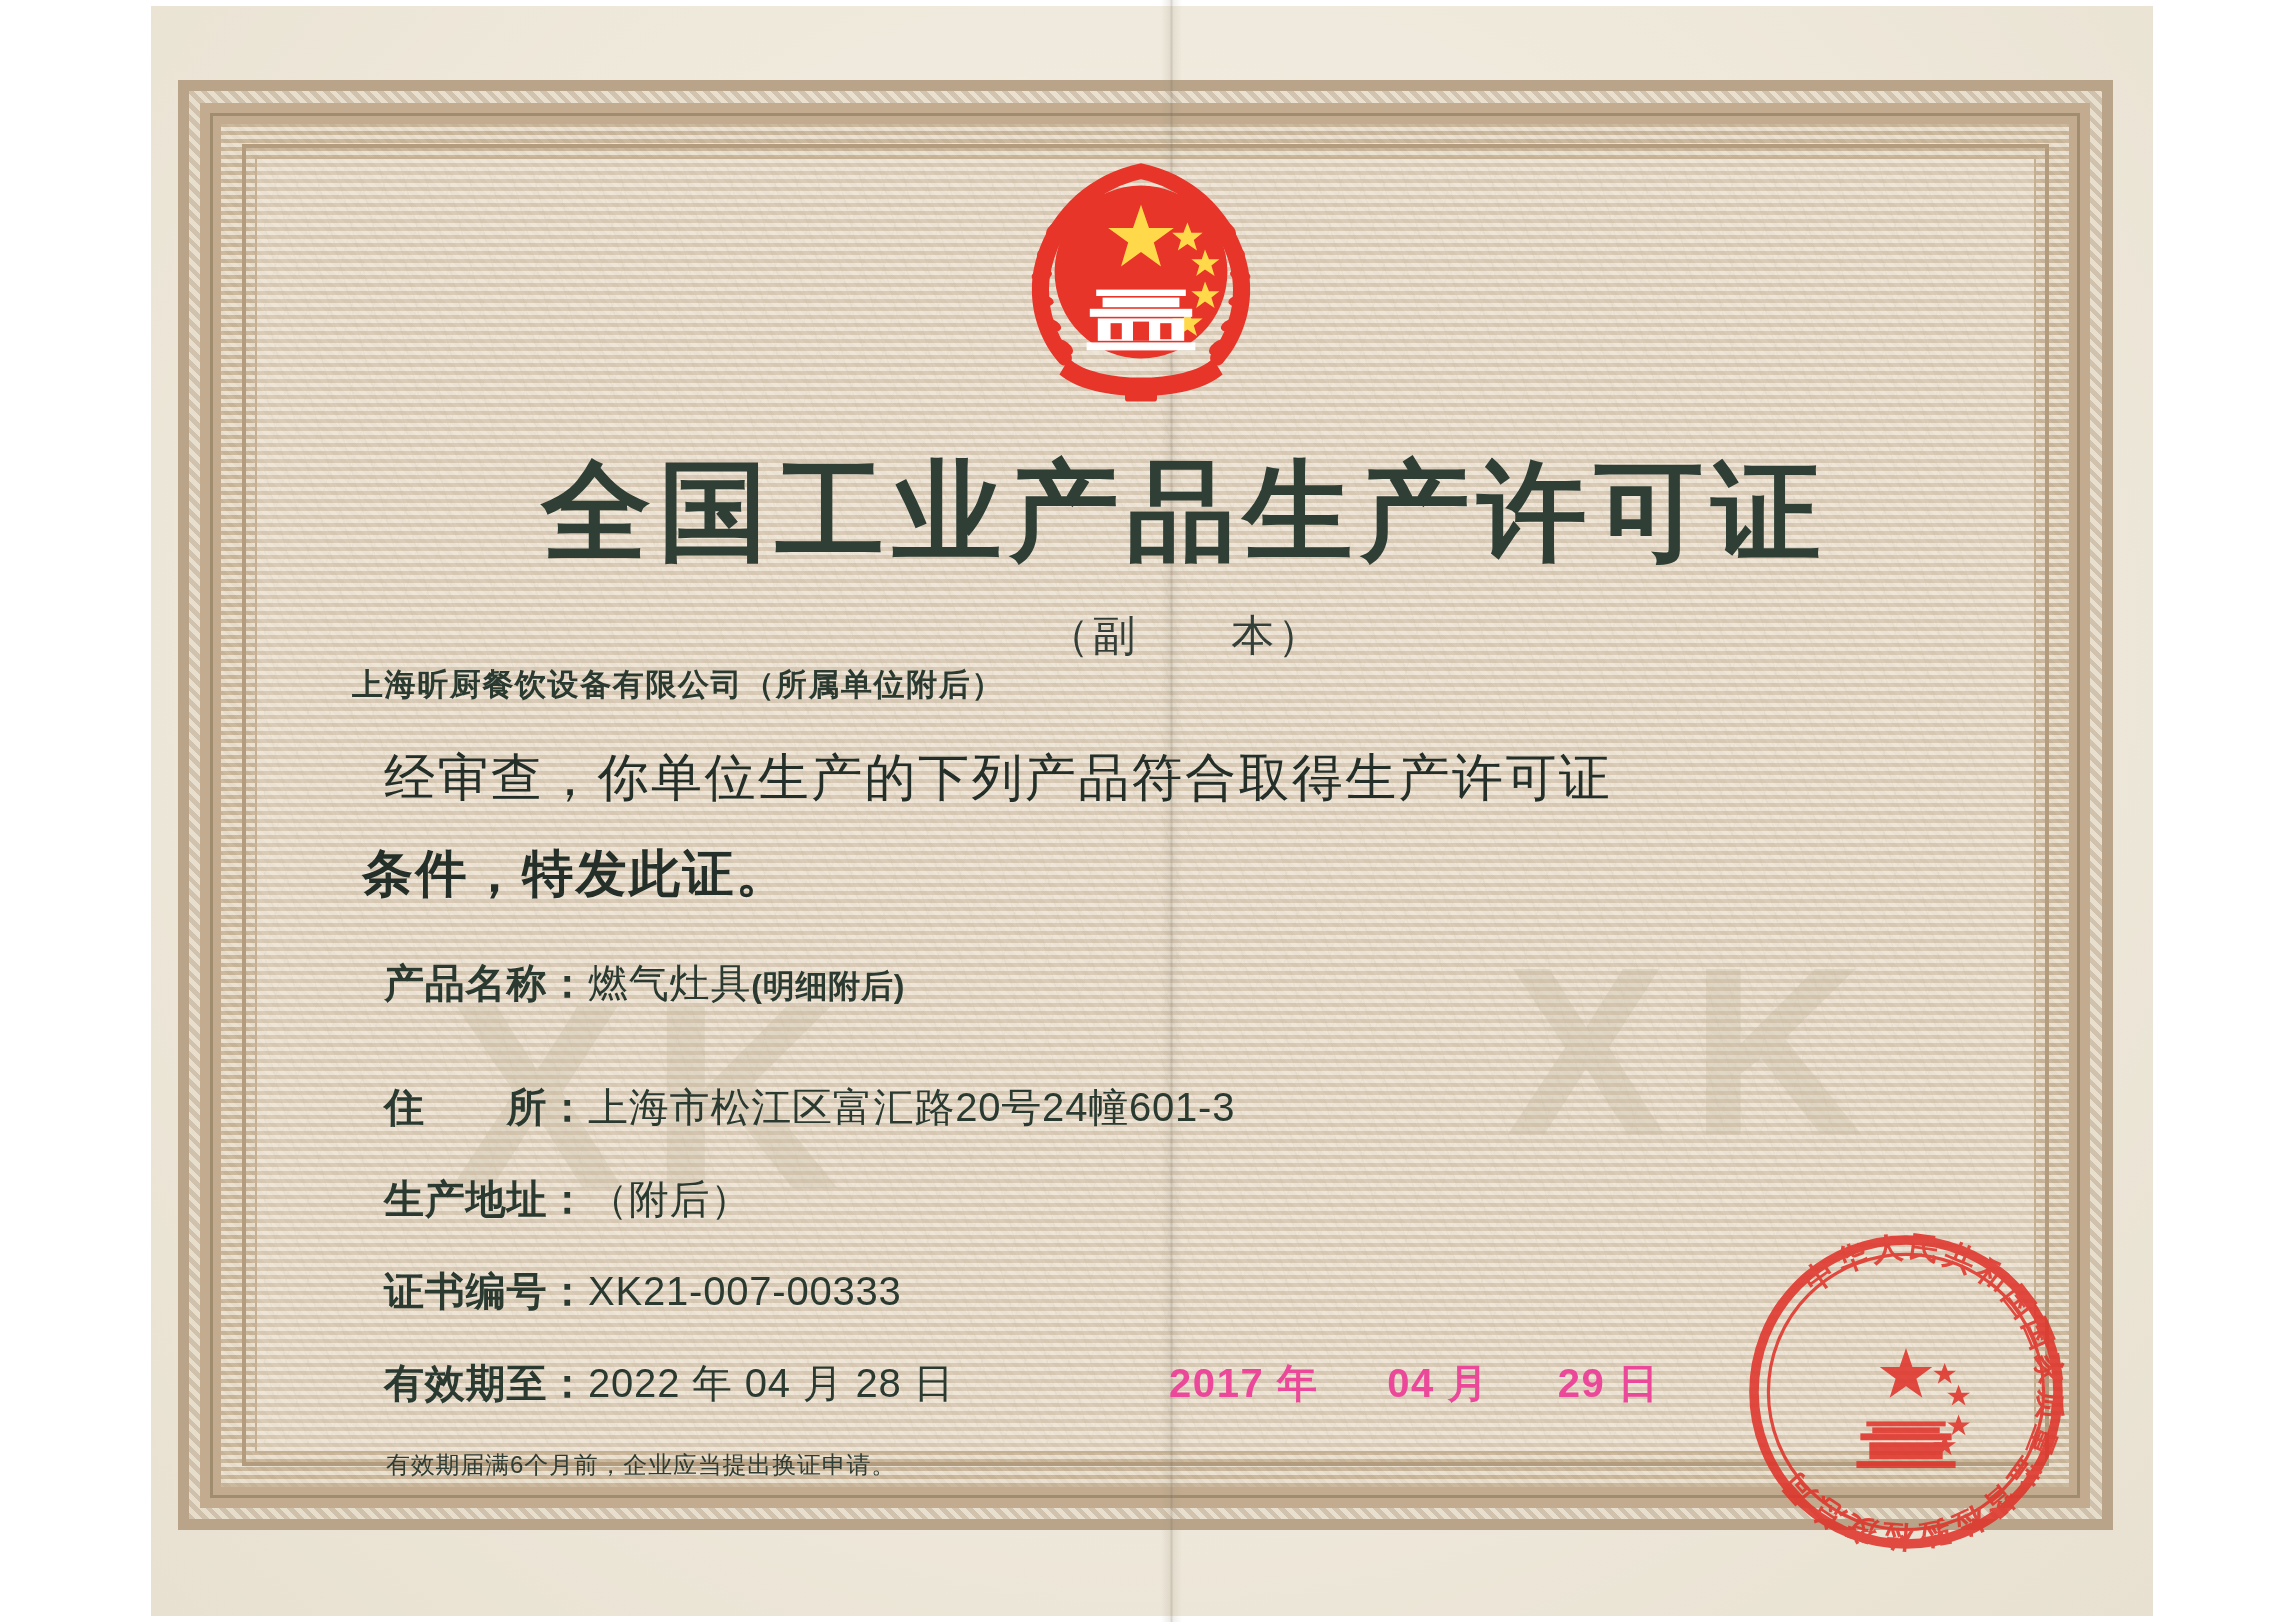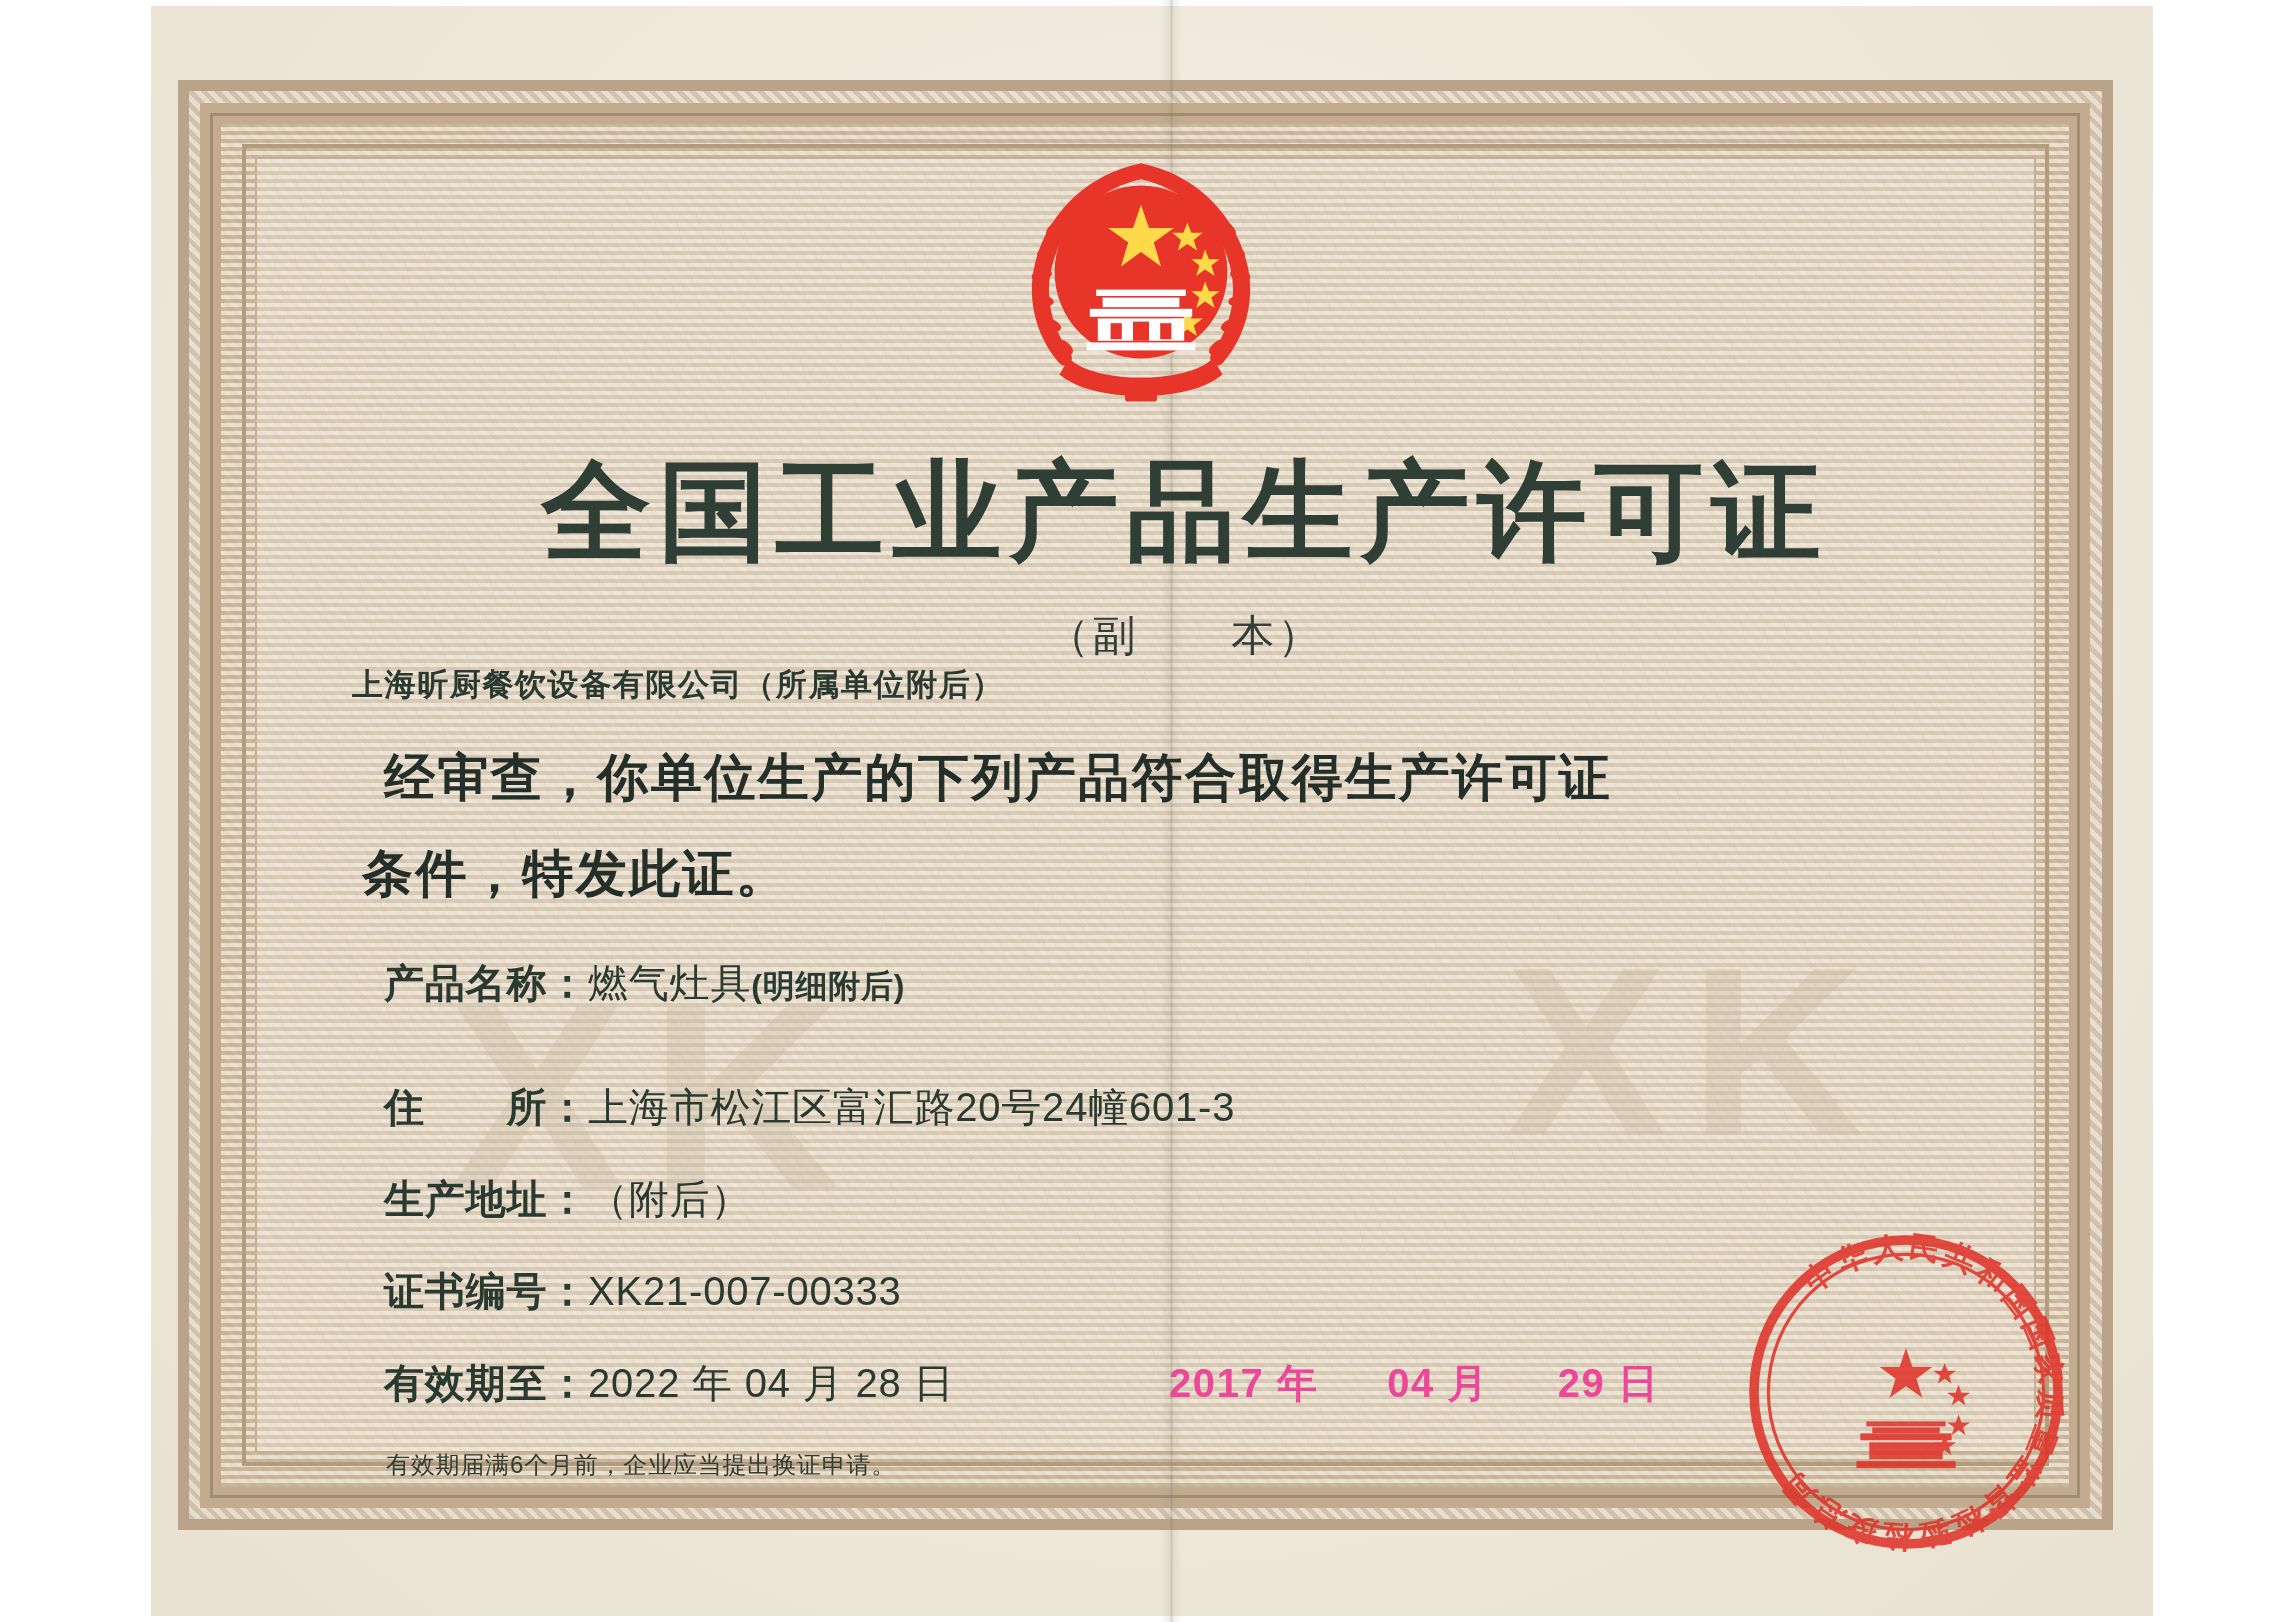--- a/index.html
+++ b/index.html
@@ -180,21 +180,21 @@
     font-weight: 600;
     color: #2b3a31;
     letter-spacing: 1.6px;
   }
 
   .body-1 {
     position: absolute;
     left: 120px;
     top: 577px;
     font-size: 51px;
-    font-weight: 700;
+    font-weight: 400;
     color: #232f28;
     letter-spacing: 2.4px;
   }
   .body-2 {
     position: absolute;
     left: 98px;
     top: 673px;
     font-size: 51px;
     font-weight: 700;
     color: #232f28;

